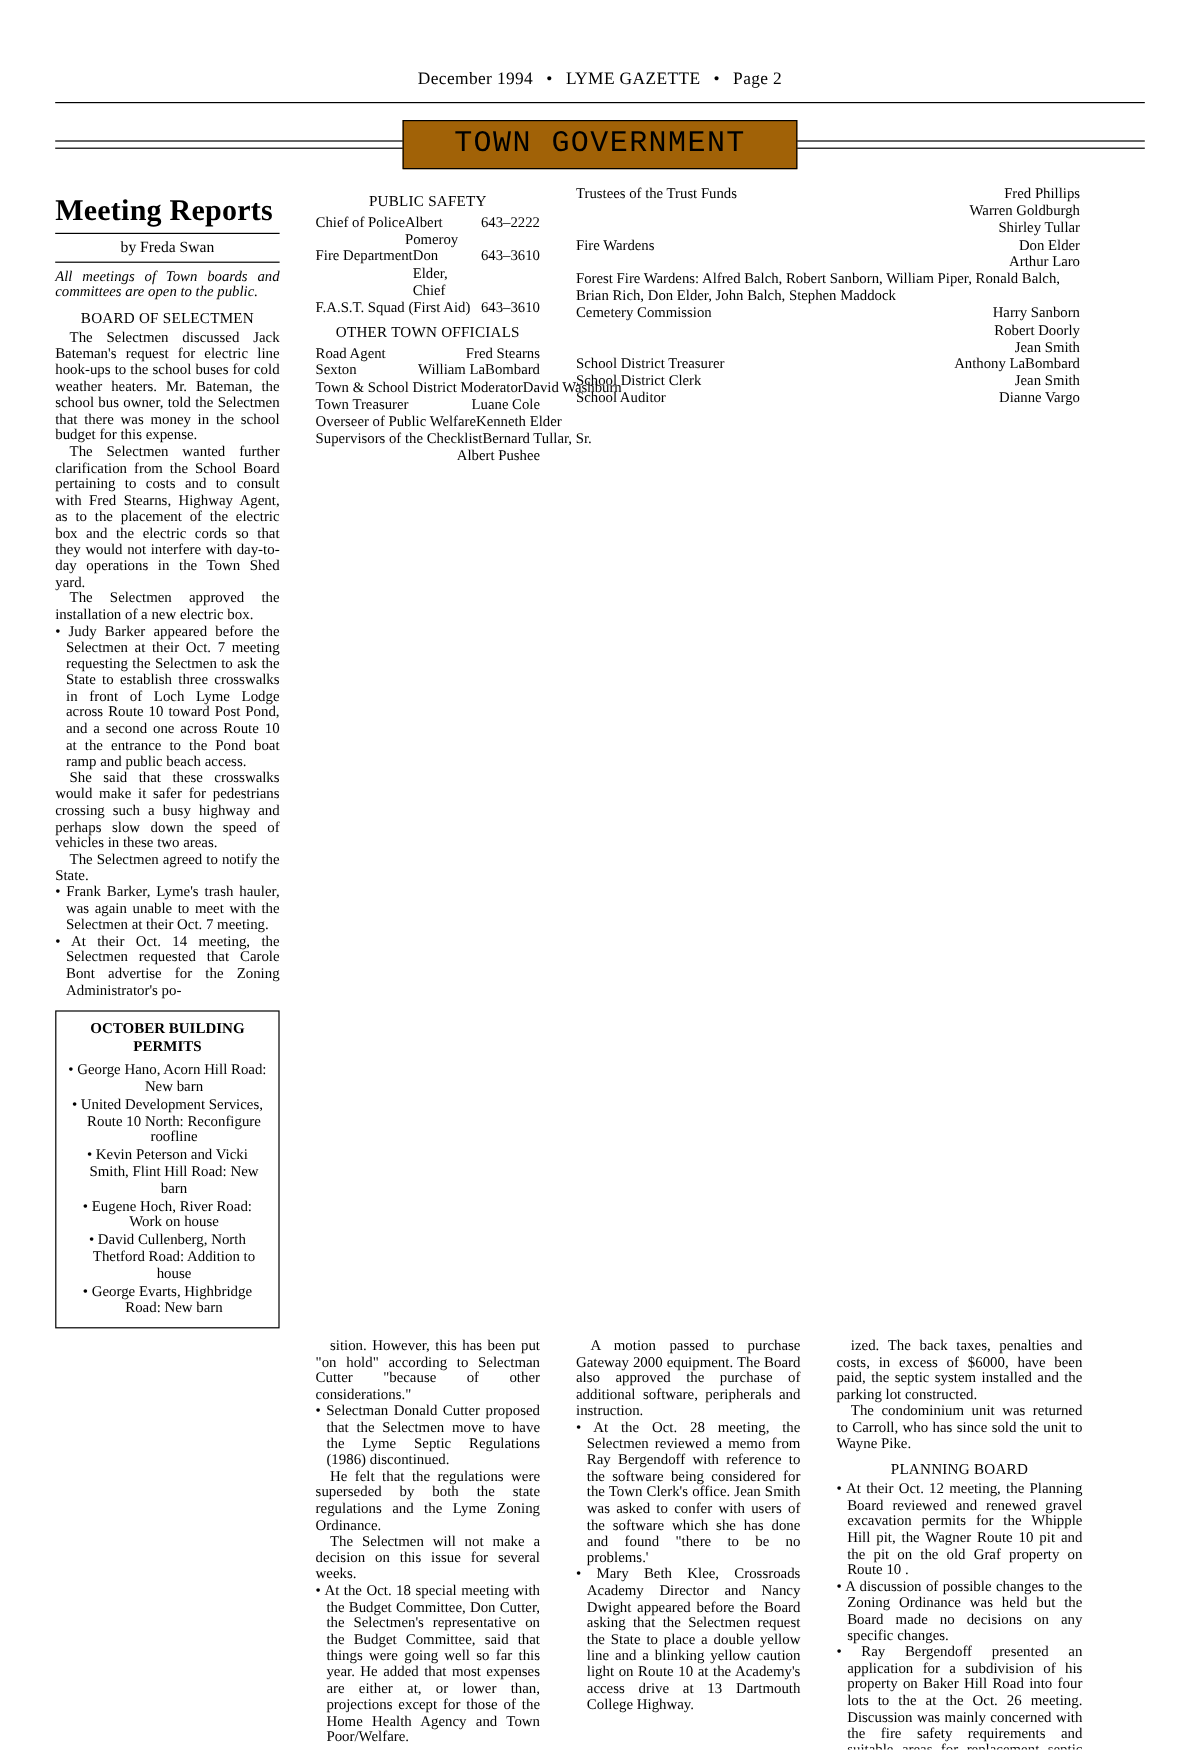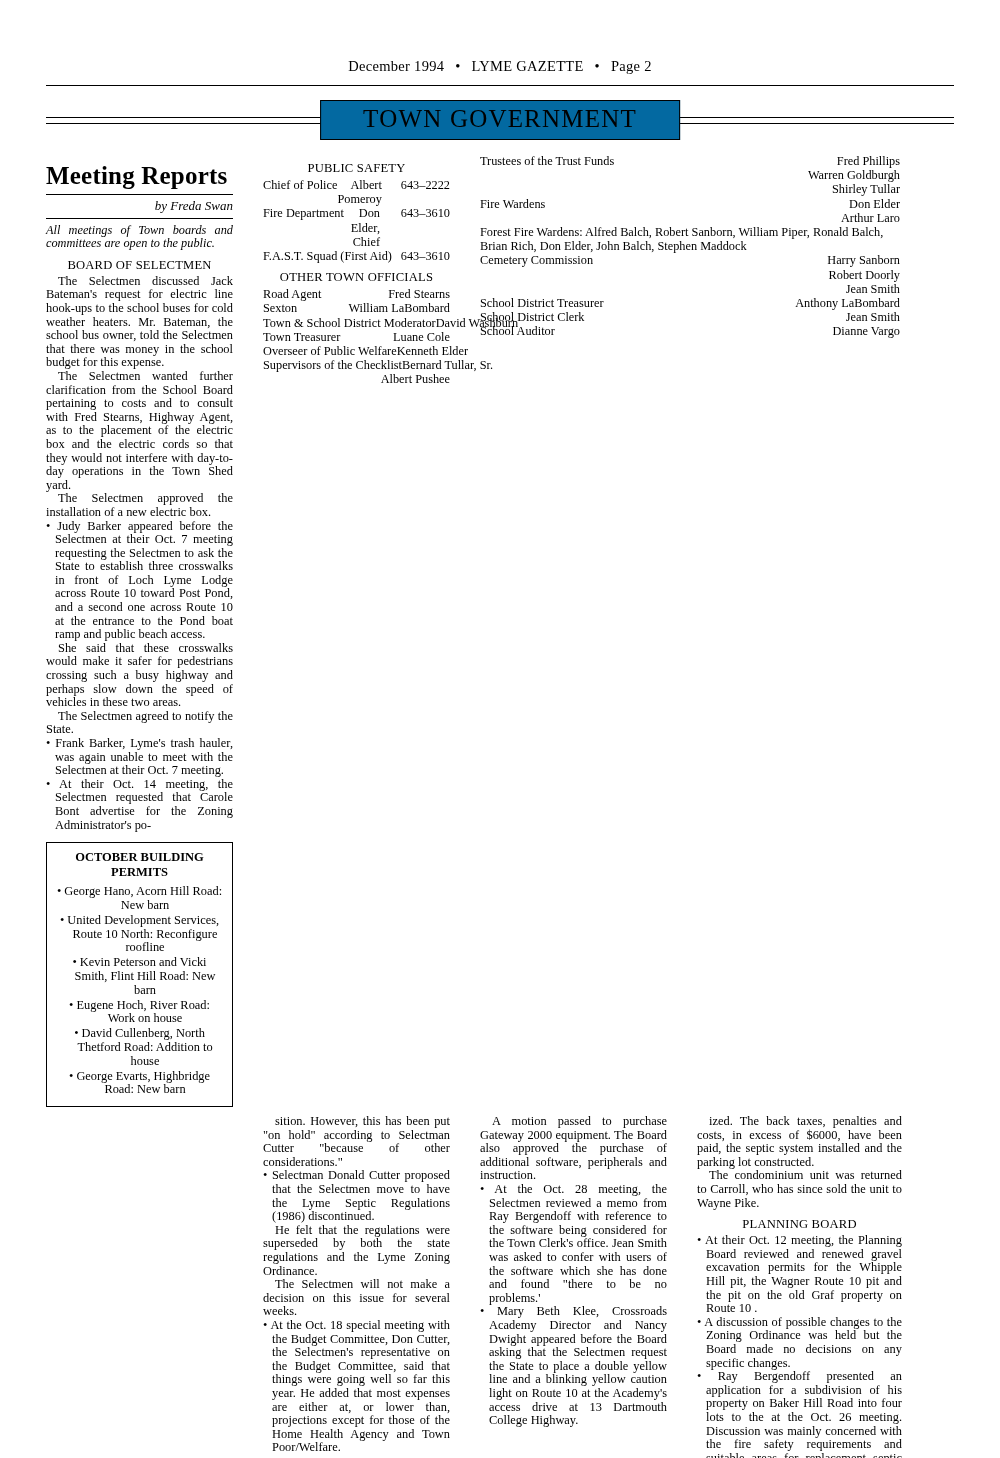--- a/index.html
+++ b/index.html
@@ -45,27 +45,27 @@
     right: 0;
     border-top: 1.2px solid #000;
     border-bottom: 1.2px solid #000;
     height: 5px;
   }
   .banner-box {
     position: absolute;
     left: 50%;
     transform: translateX(-50%);
     top: 0;
-    background: #0369a1;
+    background: #a16207;
     border: 1.2px solid #000;
     padding: 4px 42px 6px 42px;
     font-size: 25px;
     letter-spacing: 1.2px;
     text-align: center;
-    font-family: Liberation Serif, serif;
+    font-family: Liberation Mono, monospace;
   }
 
   
   .cols {
     display: flex;
     margin: 0 46px;
     gap: 12px;
   }
   .col {
     width: 205px;
@@ -86,41 +86,40 @@
     margin: 7px 0 2px 0;
     letter-spacing: 0.2px;
   }
   .title-main {
     font-size: 25px;
     font-weight: bold;
     letter-spacing: 0.2px;
     margin: 8px 0 4px 0;
   }
   .byline {
-    font-style: italic;
-    text-align: right;
+    text-align: center;
     font-size: 13px;
     margin: 2px 0 3px 0;
   }
   .hr-thin { border-top: 1px solid #000; margin: 3px 0; }
   .hr-thin2 { border-top: 1px solid #000; margin: 4px 0 5px 0; }
   .italic-note {
     font-style: italic;
     font-size: 12.3px;
     line-height: 13.4px;
     text-align: justify;
   }
   
   .off-row {
     display: flex;
     justify-content: space-between;
     font-size: 12.3px;
     line-height: 14.2px;
   }
-  .off-row .mid { flex: 1; text-align: right; padding-right: 8px;}
+  .off-row .mid { flex: 1; text-align: left; padding-right: 8px;}
   .off-row .num { width: 62px; text-align: right; }
   .off-left { white-space: nowrap; }
   .off-right { text-align: right; white-space: nowrap; }
   .off-flow {
     font-size: 12.3px;
     line-height: 14.2px;
     text-align: left;
   }
   
   .permits {

